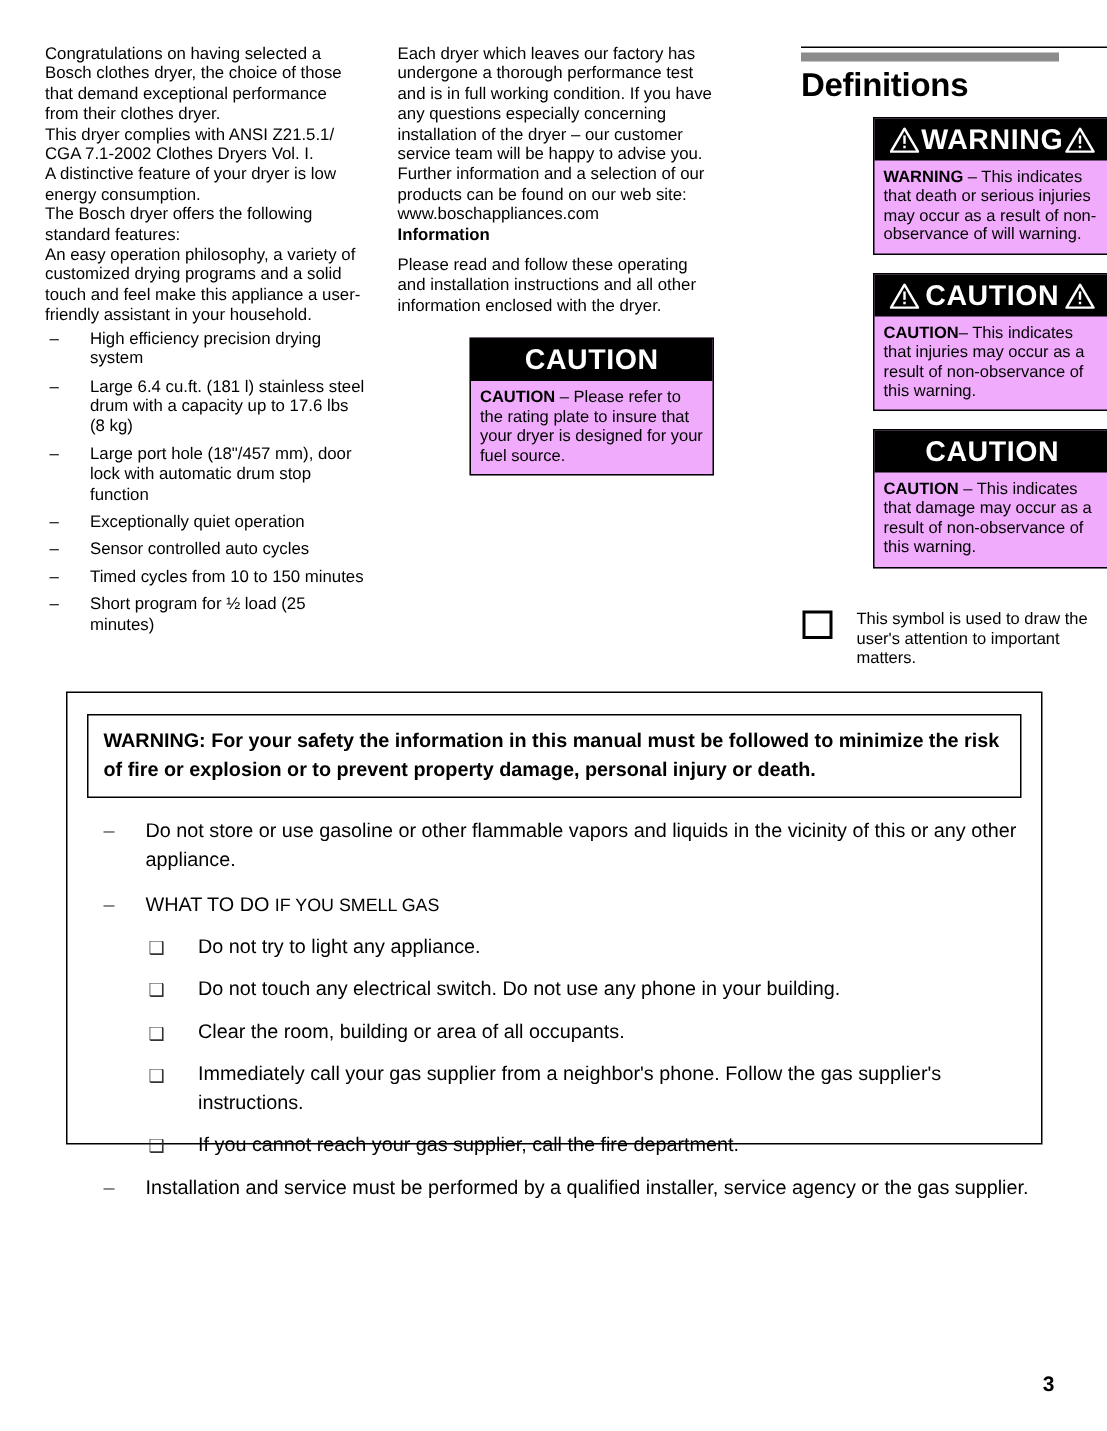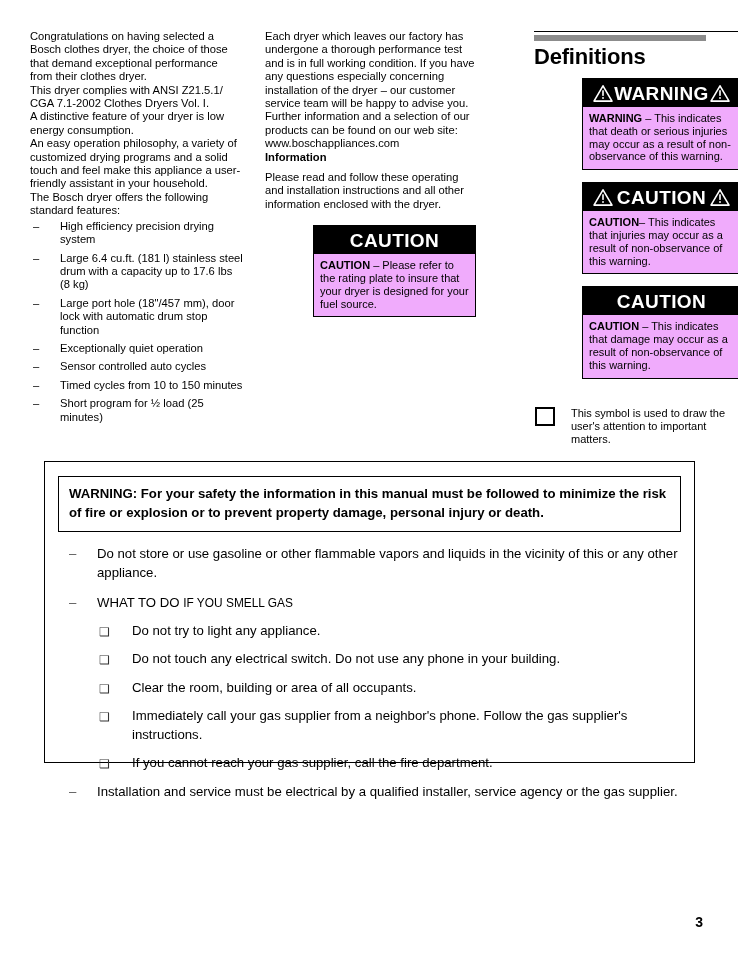--- a/index.html
+++ b/index.html
@@ -226,22 +226,22 @@
 
 <div class="page">
 
   <div class="columns">
 
     <div class="col col-1">
       <div class="body-text">
         <p class="para">Congratulations on having selected a Bosch clothes dryer, the choice of those that demand exceptional performance from their clothes dryer.</p>
         <p class="para">This dryer complies with ANSI Z21.5.1/ CGA 7.1-2002 Clothes Dryers Vol. I.</p>
         <p class="para">A distinctive feature of your dryer is low energy consumption.</p>
+        <p class="para">The Bosch dryer offers the following standard features:</p>
         <p class="para">An easy operation philosophy, a variety of customized drying programs and a solid touch and feel make this appliance a user-friendly assistant in your household.</p>
-        <p class="para">The Bosch dryer offers the following standard features:</p>
       </div>
       <ul class="dash-list">
         <li><span class="dash">–</span><span>High efficiency precision drying system</span></li>
         <li><span class="dash">–</span><span>Large 6.4 cu.ft. (181 l) stainless steel drum with a capacity up to 17.6 lbs (8 kg)</span></li>
         <li><span class="dash">–</span><span>Large port hole (18"/457 mm), door lock with automatic drum stop function</span></li>
         <li><span class="dash">–</span><span>Exceptionally quiet operation</span></li>
         <li><span class="dash">–</span><span>Sensor controlled auto cycles</span></li>
         <li><span class="dash">–</span><span>Timed cycles from 10 to 150 minutes</span></li>
         <li><span class="dash">–</span><span>Short program for ½ load (25 minutes)</span></li>
       </ul>
@@ -286,21 +286,21 @@
           <span class="alert-title">WARNING</span>
           <span class="tri right">
             <svg viewBox="0 0 22 20" width="20" height="18">
               <polygon points="11,2 21,19 1,19" fill="none" stroke="#ffffff" stroke-width="1.8" stroke-linejoin="round"></polygon>
               <rect x="10.1" y="7" width="1.8" height="6.2" fill="#ffffff"></rect>
               <rect x="10.1" y="14.6" width="1.8" height="1.9" fill="#ffffff"></rect>
             </svg>
           </span>
         </div>
         <div class="alert-body">
-          <b>WARNING</b><span> – This indicates that death or serious injuries may occur as a result of non-observance of this warning.</span>
+          <b>WARNING</b><span> – This indicates that death or serious injuries may occur as a result of non-observance of will warning.</span>
         </div>
       </div>
 
       <div class="alert-box">
         <div class="alert-banner">
           <span class="tri left">
             <svg viewBox="0 0 22 20" width="20" height="18">
               <polygon points="11,2 21,19 1,19" fill="none" stroke="#ffffff" stroke-width="1.8" stroke-linejoin="round"></polygon>
               <rect x="10.1" y="7" width="1.8" height="6.2" fill="#ffffff"></rect>
               <rect x="10.1" y="14.6" width="1.8" height="1.9" fill="#ffffff"></rect>
@@ -353,20 +353,20 @@
           <li><span class="box-bullet">❑</span><span>Do not try to light any appliance.</span></li>
           <li><span class="box-bullet">❑</span><span>Do not touch any electrical switch. Do not use any phone in your building.</span></li>
           <li><span class="box-bullet">❑</span><span>Clear the room, building or area of all occupants.</span></li>
           <li><span class="box-bullet">❑</span><span>Immediately call your gas supplier from a neighbor's phone. Follow the gas supplier's instructions.</span></li>
           <li><span class="box-bullet">❑</span><span>If you cannot reach your gas supplier, call the fire department.</span></li>
         </ul>
       </li>
 
       <li>
         <span class="dash">–</span>
-        <span>Installation and service must be electrical by a qualified installer, service agency or the gas supplier.</span>
+        <span>Installation and service must be performed by a qualified installer, service agency or the gas supplier.</span>
       </li>
     </ul>
   </div>
 
   <div class="page-number">3</div>
 
 </div>
 
 </body></html>

